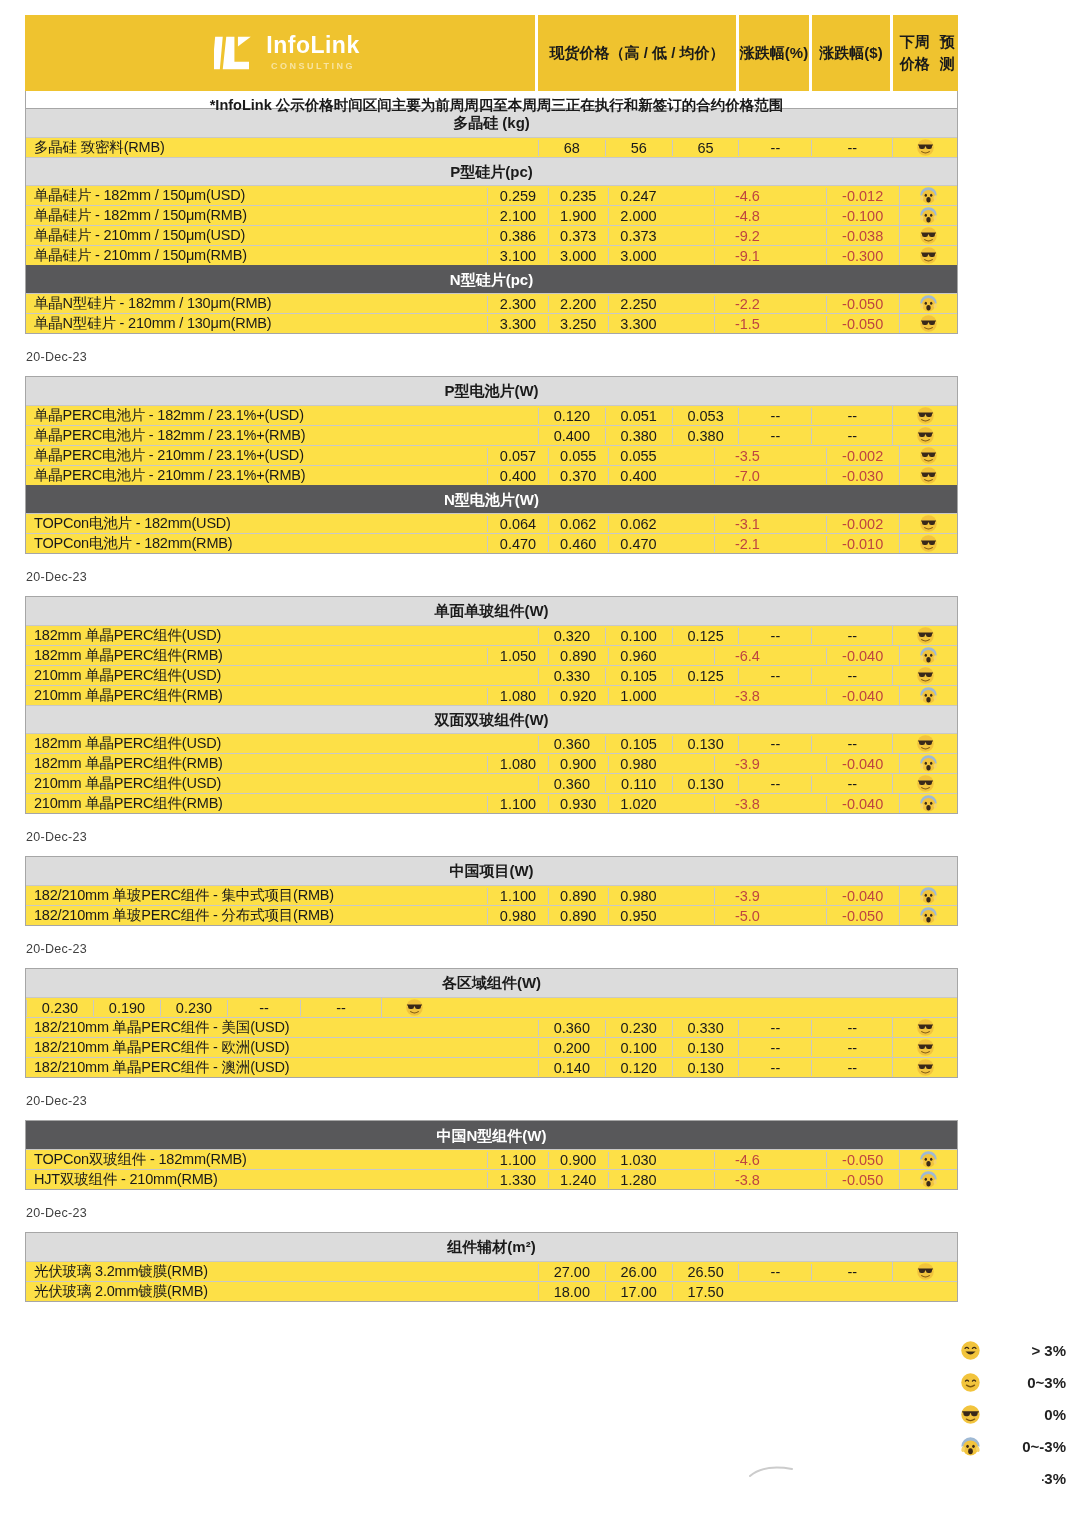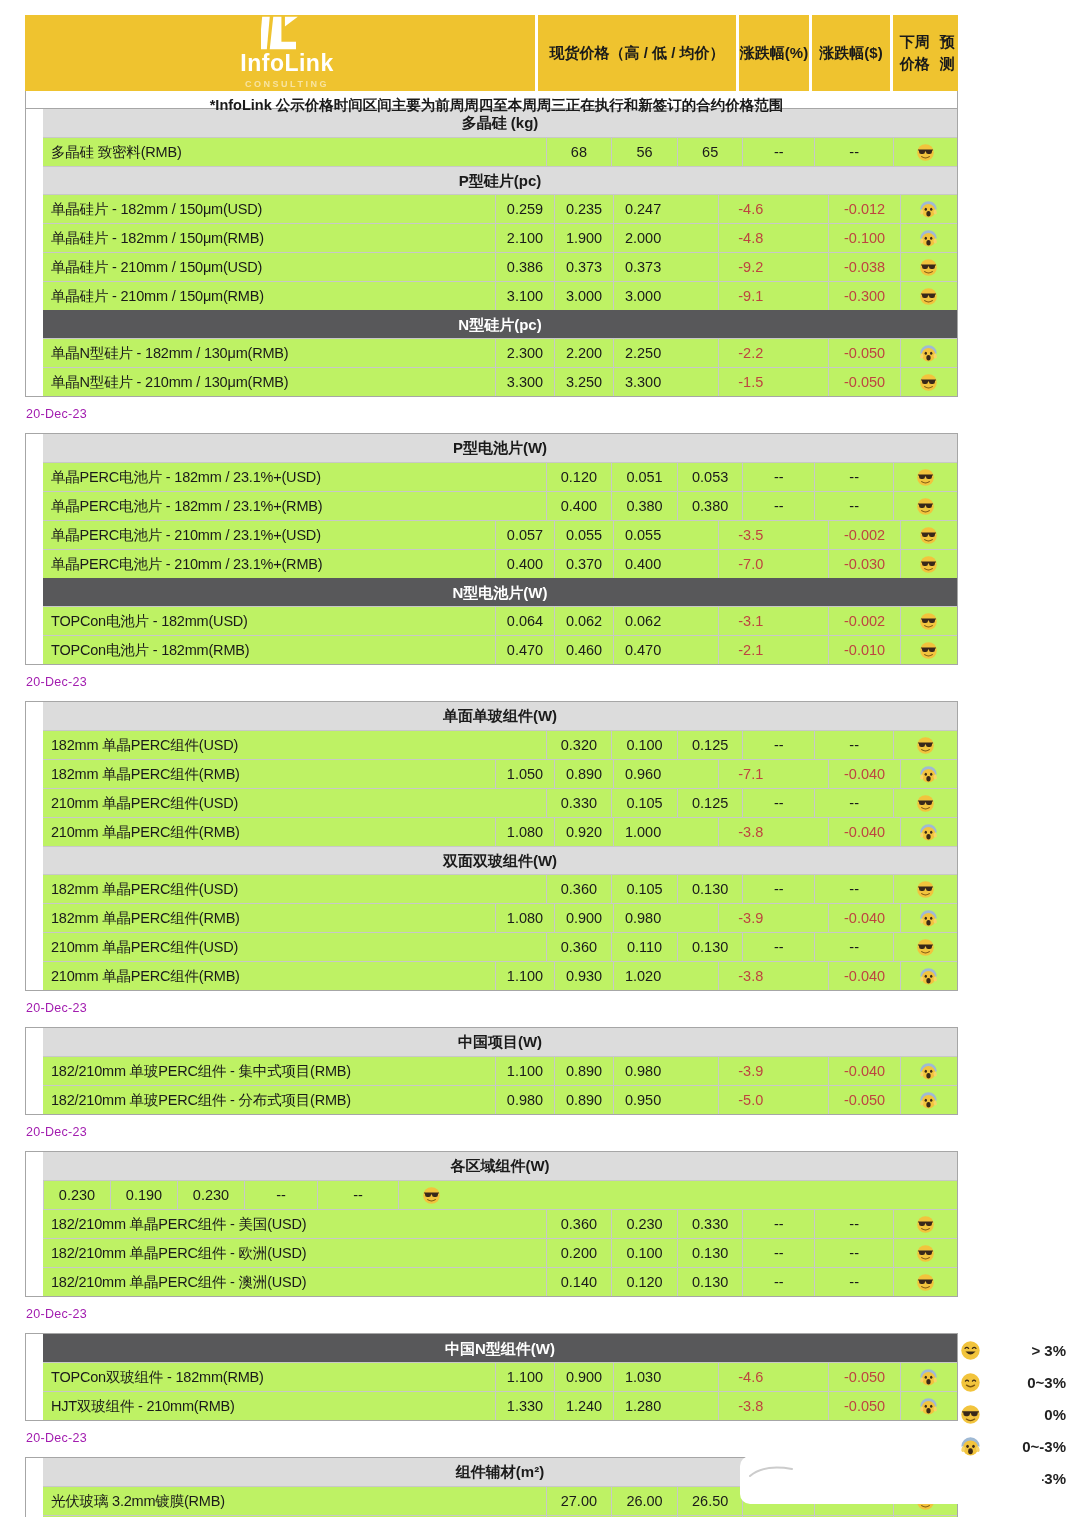--- a/index.html
+++ b/index.html
@@ -7,47 +7,47 @@
     width: 1080px; height: 1517px; background: #ffffff;
     font-family: "Liberation Sans", sans-serif; color: #1a1a1a;
     position: relative; overflow: hidden;
   }
   .table-frame { position: absolute; left: 25px; top: 15px; width: 933px; }
 
   
   .top-header { display: flex; height: 76px; background: #EFC32F; }
   .hcell { border-right: 3px solid #ffffff; display: flex; flex-direction: row; justify-content: center; align-items: center; text-align: center; font-weight: bold; font-size: 15px; line-height: 1.45; }
   .hcell:last-child { border-right: none; }
-  .logo-cell { width: 513px; justify-content: center; align-items: flex-start; flex-direction: column; display: flex; padding-left: 14px; align-items: center; }
+  .logo-cell { width: 513px; justify-content: center; align-items: flex-start; flex-direction: row; display: flex; padding-left: 14px; align-items: center; }
   .logo-mark { margin-right: 10px; display: flex; }
   .logo-text .brand { color: #fff; font-size: 23px; font-weight: bold; letter-spacing: 0.5px; line-height: 1.05; }
   .logo-text .sub { color: rgba(255,255,255,0.55); font-size: 9px; font-weight: bold; letter-spacing: 2.5px; margin-top: 2px; }
   .col-spot { width: 201px; }
   .col-pct { width: 73px; }
   .col-usd { width: 81px; }
   .col-fc  { width: 65px; }
 
   
   .note-row { height: 18px; line-height: 29px; text-align: center; font-weight: bold; font-size: 14.5px; background: #fff; border: 1px solid #a6a6a6; border-top: none; padding-left: 10px; }
 
   
-  .block { border: 1px solid #a6a6a6; background: #fff; padding-left: 17px; }
+  .block { border: 1px solid #a6a6a6; background: #fff; }
   .block > * + * { border-top: 1px solid #c8c8c8; }
   .section-header { height: 28px; line-height: 28px; text-align: center; font-weight: bold; font-size: 15px; }
   .section-light { background: #DCDCDC; color: #1a1a1a; }
   .section-dark { background: #58585A; color: #ffffff; border-top: 1px solid #58585A; }
-  .prow { display: flex; height: 29px; background: #bef264; }
+  .prow { display: flex; height: 20px; background: #fde047; align-items: center; }
   .prow .cell { display: flex; align-items: center; justify-content: center; font-size: 14.5px; border-left: 1px solid #c8c8c8; }
   .prow .label { width: 513px; justify-content: flex-start; padding-left: 8px; border-left: none; letter-spacing: -0.2px; }
   .prow .v { width: 67px; }
   .prow .pct { width: 73px; }
   .prow .usd { width: 81px; }
   .prow .fc { width: 65px; }
   .neg { color: #BE4440; margin-left: 46px; }
-  .date-stamp { height: 14px; font-size: 12.5px; color: #a21caf; margin: 10px 0 12px 1px; letter-spacing: 0.3px; }
+  .date-stamp { height: 14px; font-size: 12.5px; color: #404040; margin: 16px 0 12px 1px; letter-spacing: 0.3px; }
 
   
   .legend { position: absolute; left: 960px; top: 1334px; width: 106px; }
   .legend-row { height: 32px; display: flex; align-items: center; justify-content: space-between; }
   .legend-row .ltxt { font-size: 15px; font-weight: 600; color: #222; }
 
   .emoji { display: inline-flex; }
 
   
   .white-overlay { position: absolute; left: 740px; top: 1456px; width: 302px; height: 48px; background: #ffffff; border-radius: 10px; }
@@ -354,21 +354,21 @@
                 <path d="M7.2 17.2 q4.8 3.4 9.6 0" stroke="#7a5410" stroke-width="1.4" fill="none" stroke-linecap="round"></path>
               </svg>
             </span>
           </div>
         </div>
         <div class="prow">
           <div class="cell label">182mm 单晶PERC组件(RMB)</div>
           <div class="cell v">1.050</div>
           <div class="cell v">0.890</div>
           <div class="cell v">0.960</div>
-          <div class="cell pct neg">-7.1</div>
+          <div class="cell pct neg">-6.4</div>
           <div class="cell usd neg">-0.040</div>
           <div class="cell fc">
             <span class="emoji">
               <svg width="19" height="19" viewBox="0 0 24 24">
                 <path d="M1.5 12 a10.5 10.5 0 0 1 21 0 z" fill="#9FB9D4"></path>
                 <circle cx="12" cy="13.6" r="8.6" fill="#F2C43D"></circle>
                 <circle cx="12" cy="12" r="10.5" fill-opacity="0" fill="#F2C43D"></circle>
                 <ellipse cx="3.6" cy="15.2" rx="2" ry="3.1" fill="#F6D469" transform="rotate(14 3.6 15.2)"></ellipse>
                 <ellipse cx="20.4" cy="15.2" rx="2" ry="3.1" fill="#F6D469" transform="rotate(-14 20.4 15.2)"></ellipse>
                 <ellipse cx="8.6" cy="11.8" rx="1.5" ry="1.9" fill="#3b2a17"></ellipse>

